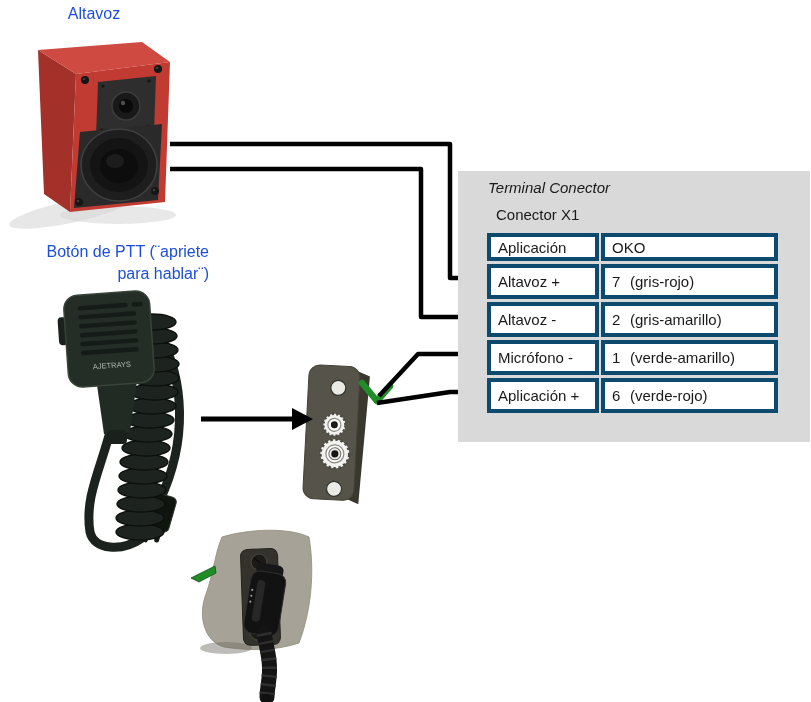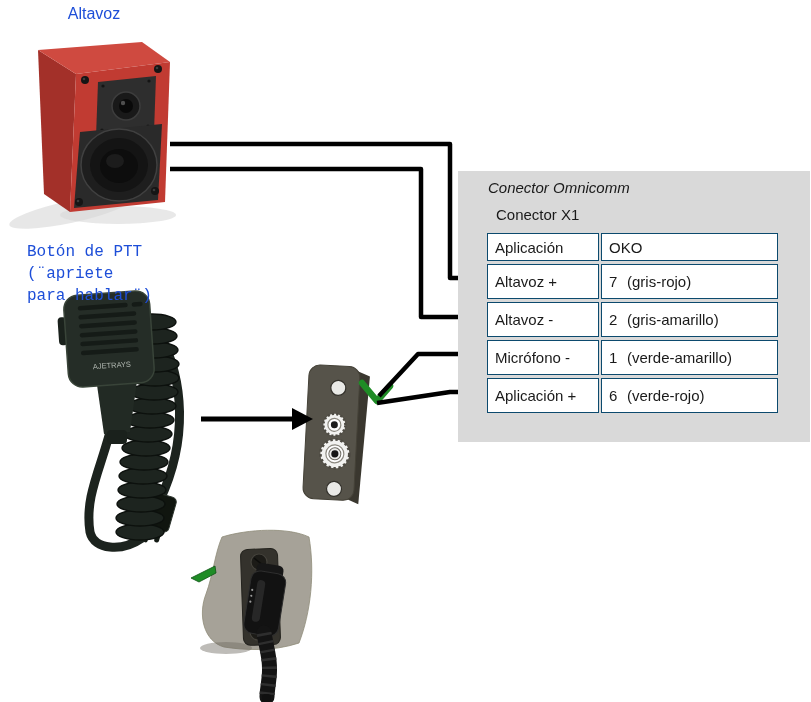--- a/index.html
+++ b/index.html
@@ -1,35 +1,35 @@
 <!DOCTYPE html>
 <html><head>
 <meta charset="utf-8">
 <style>
   html,body{margin:0;padding:0;background:#fff;}
   .canvas{
     position:relative;width:811px;height:702px;background:#ffffff;
     font-family:"Liberation Sans", sans-serif;color:#1a1a1a;overflow:hidden;
   }
   .lbl{position:absolute;font-size:16px;line-height:22px;color:#1d4ed8;}
-  .lbl.center{text-align:left;font-family:Liberation Mono, monospace;}
+  .lbl.center{text-align:right;}
   svg{position:absolute;display:block;}
   .panel{
     position:absolute;left:458px;top:171px;width:352px;height:271px;
     background:#d9d9d9;
   }
   .panel-title{position:absolute;left:30px;top:8px;font-size:15px;font-style:italic;color:#1a1a1a;}
   .panel-subtitle{position:absolute;left:30px;top:35px;font-size:15px;color:#1a1a1a;margin-left:8px;}
   .pin-table{
     position:absolute;left:29px;top:62px;width:291px;
     display:grid;grid-template-columns:112px 177px;grid-template-rows:28px repeat(4,35px);
     gap:3px 2px;
   }
   .cell{
-    background:#ffffff;border:1px solid #0c4a6e;box-sizing:border-box;
+    background:#ffffff;border:4px solid #0c4a6e;box-sizing:border-box;
     display:flex;align-items:center;padding-left:7px;font-size:15px;color:#1a1a1a;
     white-space:nowrap;
   }
   .cell .pin{display:inline-block;min-width:13px;}
   .cell .wire{margin-left:5px;text-align:center;}
   .overlay{left:0;top:0;pointer-events:none;}
 </style>
 </head>
 <body>
 
@@ -172,21 +172,21 @@
 
   <div class="lbl" style="left:58px;top:3px;width:72px;text-align:center">Altavoz</div>
 
   <div class="lbl center" style="left:27px;top:241px;width:182px">
     <div>Botón de PTT (¨apriete</div>
     <div>para hablar¨)</div>
   </div>
 
 
   <div class="panel">
-    <div class="panel-title">Conector Omnicomm</div>
+    <div class="panel-title">Terminal Conector</div>
     <div class="panel-subtitle">Conector X1</div>
 
     <div class="pin-table">
       <div class="cell">Aplicación</div>
       <div class="cell">OKO</div>
 
       <div class="cell">Altavoz +</div>
       <div class="cell">
         <span class="pin">7</span>
         <span class="wire">(gris-rojo)</span>

